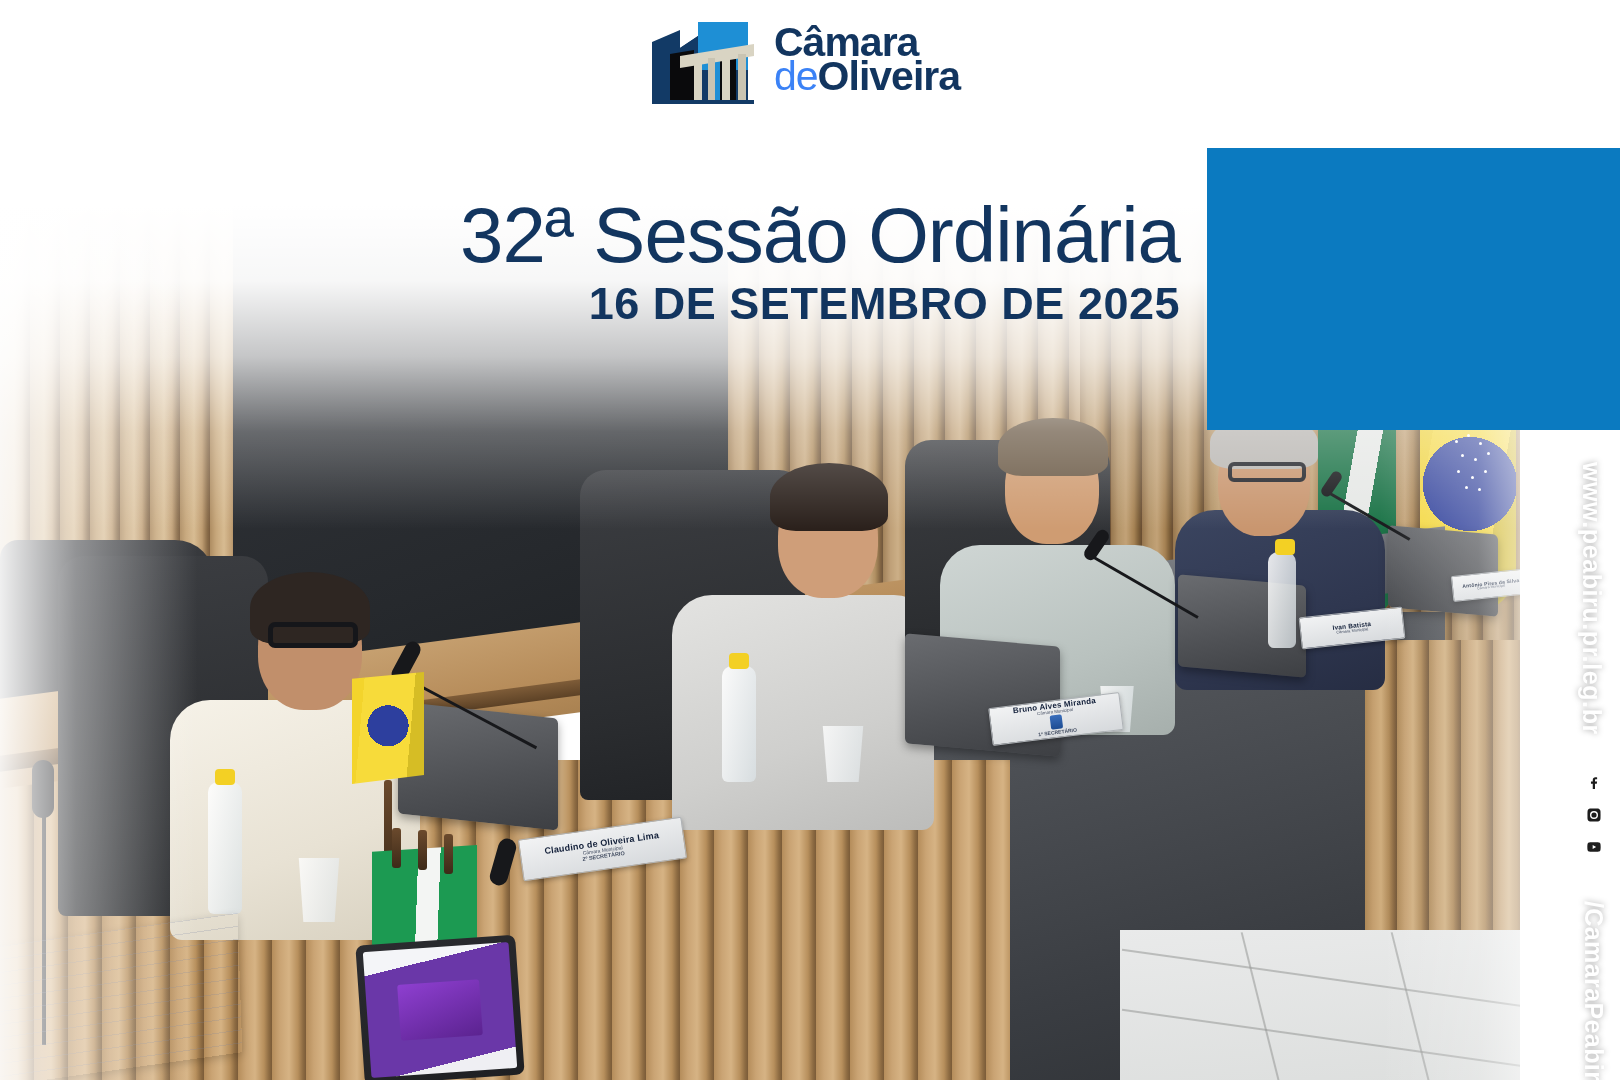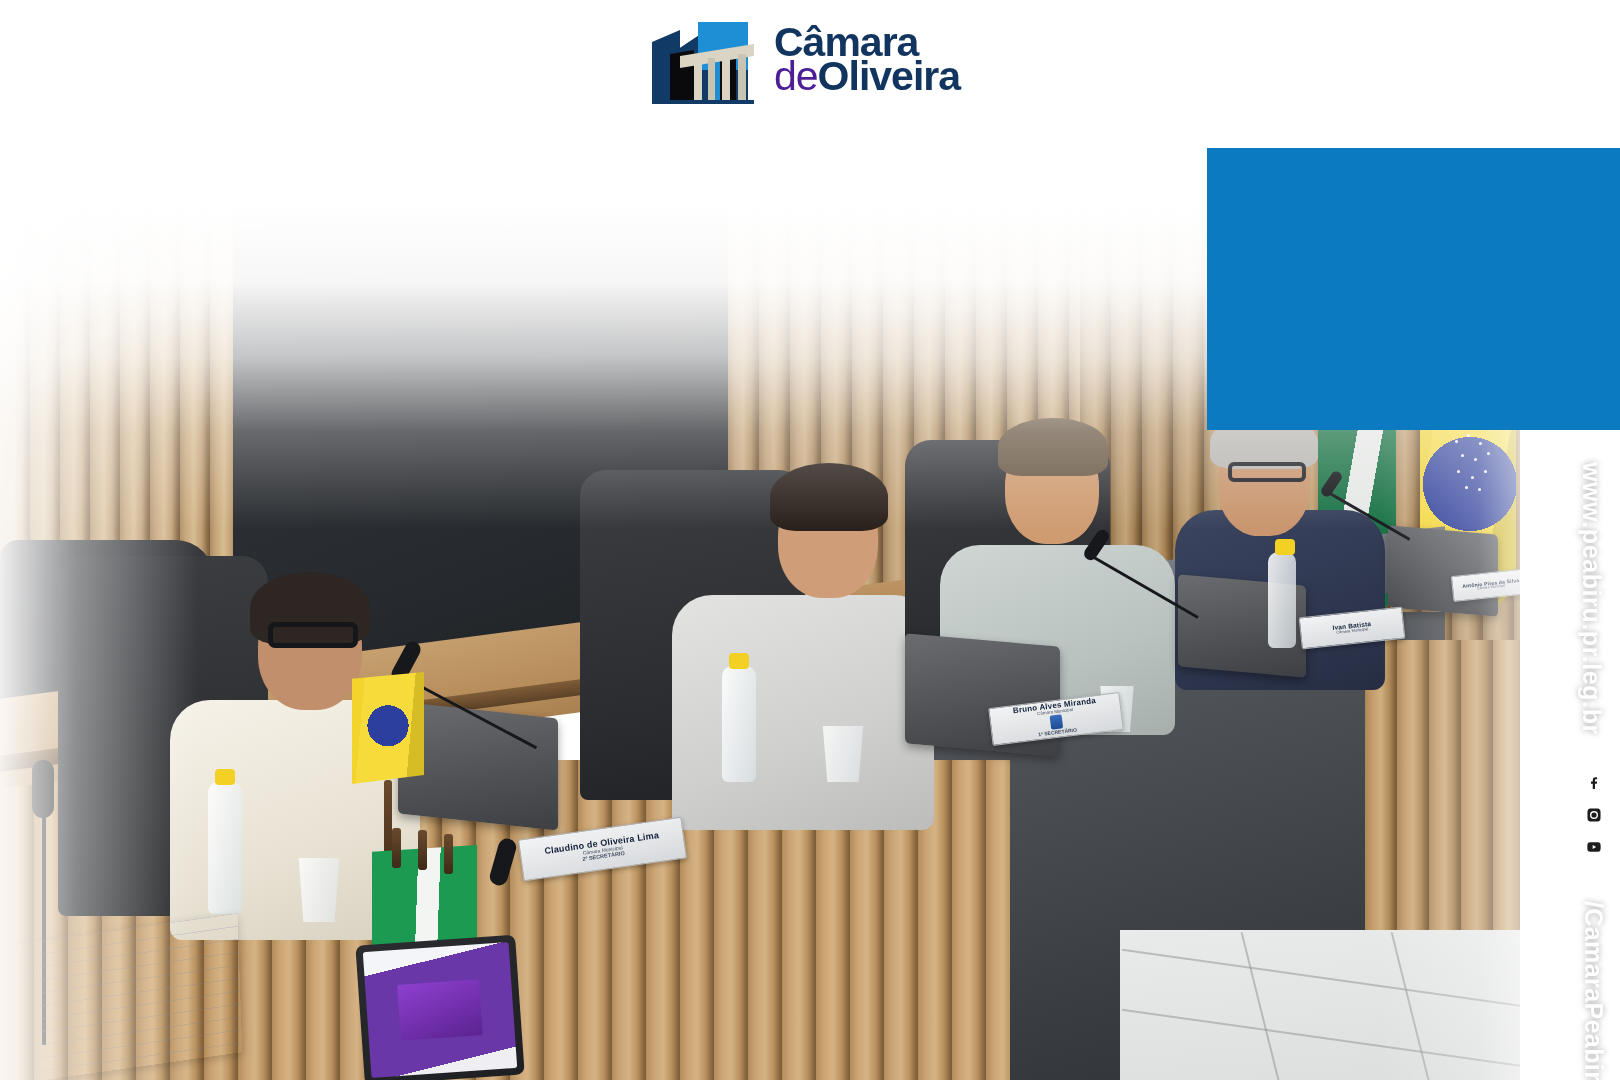--- a/index.html
+++ b/index.html
@@ -379,25 +379,29 @@
         <rect x="44" y="44" width="8" height="44" fill="#D9D4C3"></rect>
         <rect x="58" y="44" width="7" height="44" fill="#C9C4B2"></rect>
         <rect x="72" y="42" width="8" height="46" fill="#D9D4C3"></rect>
         <rect x="88" y="40" width="8" height="48" fill="#C9C4B2"></rect>
         <rect x="2" y="86" width="102" height="4" fill="#123A66"></rect>
       </svg>
     </div>
     <div class="logo-word">
       <div class="logo-l1" style="color:#12355F">Câmara</div>
       <div class="logo-l2">
-        <span class="thin" style="color:#4c1d95">de</span><span class="bold" style="color:#12355F">Oliveira</span>
+        <span class="thin" style="color:#3b82f6">de</span><span class="bold" style="color:#12355F">Oliveira</span>
       </div>
     </div>
   </div>
 
+  <div class="title-wrap">
+    <div class="title-main" style="color:#12355F">32ª Sessão Ordinária</div>
+    <div class="title-sub" style="color:#12355F">16 DE SETEMBRO DE 2025</div>
+  </div>
 
   <div class="side-url">www.peabiru.pr.leg.br</div>
 
   <div class="side-social">
     <div class="soc-icons">
       <div class="soc">
         <svg viewBox="0 0 24 24">
             <path d="M13.5 21v-8h2.7l.4-3.1h-3.1V7.9c0-.9.25-1.5 1.55-1.5H16.7V3.6C16.4 3.56 15.4 3.47 14.24 3.47c-2.43 0-4.09 1.48-4.09 4.2v2.23H7.45V13h2.7v8h3.35z"></path>
           </svg>
       </div>

